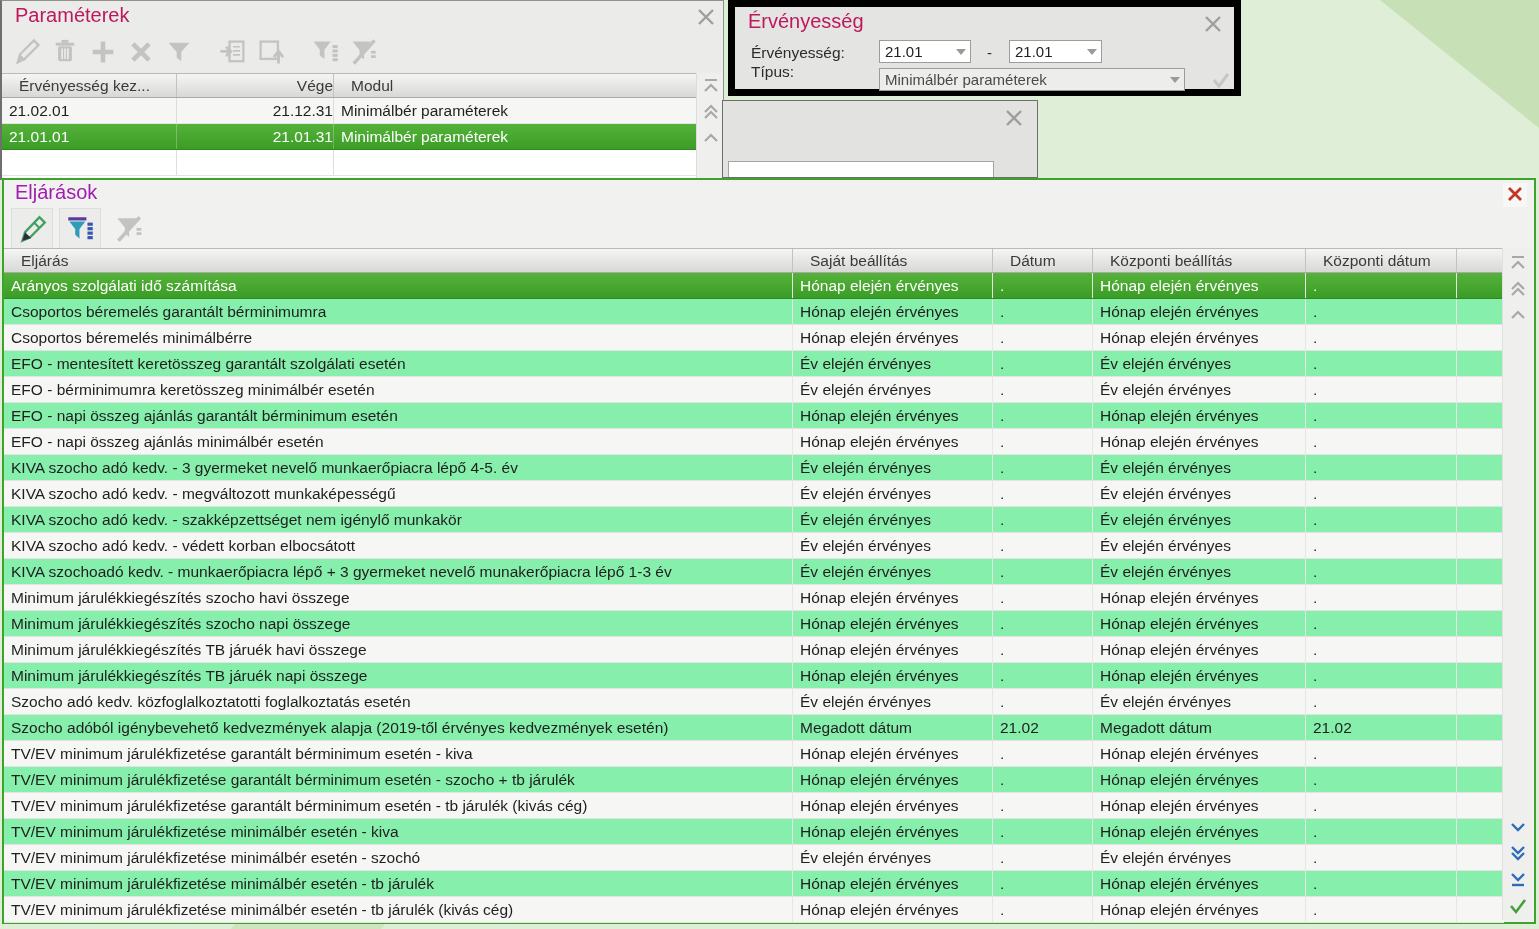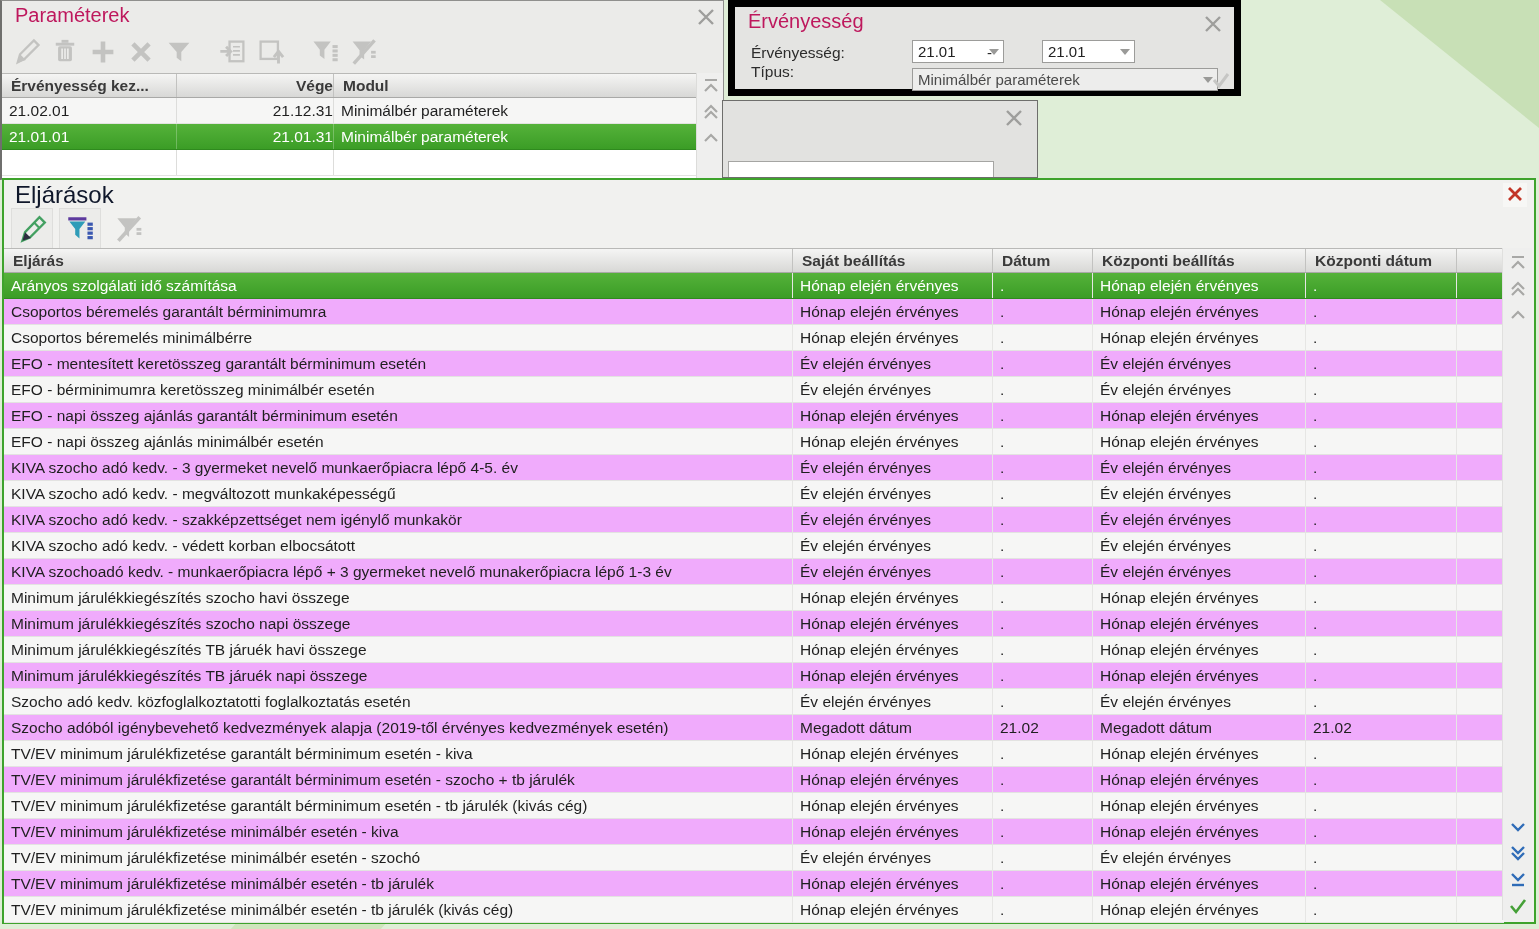--- a/index.html
+++ b/index.html
@@ -18,54 +18,54 @@
     border:1px solid #8f8f8d; border-left:2px solid #6f6f6d; }
   .panel-title-gray { position:absolute; left:13px; top:3px; font-size:20px; color:#be185d; }
   .close-gray { position:absolute; right:6px; top:5px; width:22px; height:22px; cursor:default; background:transparent; border:none; }
   #parameterek .toolbar { position:absolute; left:6px; top:32px; height:38px; display:flex; align-items:center; }
   .tb-btn { width:38px; height:36px; display:flex; align-items:center; justify-content:center; background:transparent; border:none; }
   .tb-gap { width:16px; }
 
   .ptable { position:absolute; left:0; top:72px; width:695px; bottom:0; background:#fff; }
   .thead { display:flex; height:25px; background:linear-gradient(#f5f5f4,#d8d8d6);
     border-top:1px solid #b9b9b7; border-bottom:1px solid #a9a9a7; color:#3a3a3a; font-size:15.5px; }
-  .thead > div { padding:3px 0 0 9px; border-right:1px solid #c2c2c0; overflow:hidden; white-space:nowrap;font-weight:bold; }
+  .thead > div { padding:3px 0 0 17px; border-right:1px solid #c2c2c0; overflow:hidden; white-space:nowrap; }
   .p-c1 { width:175px; } .p-c2 { width:157px;text-align:right; } .p-c3 { width:363px; }
-  .trow { display:flex; height:26px; font-size:15.5px; color:#1f1f1f; background:#f0abfc; border-bottom:1px solid #e3e3e1; }
+  .trow { display:flex; height:26px; font-size:15.5px; color:#1f1f1f; background:#86efac; border-bottom:1px solid #e3e3e1; }
   .trow:nth-child(even) { background:#f6f6f5; }
   .trow > div { padding:4px 0 0 7px; border-right:1px solid #dddddb; overflow:hidden; white-space:nowrap; }
   .trow.selected { background:linear-gradient(#55b23a,#3b9d26); color:#fff; border-bottom:1px solid #2f8a1e; }
   .trow.selected > div { border-right:1px solid rgba(255,255,255,.25); }
   .trow.empty { background:#fff; }
 
   .scrollstrip { position:absolute; width:27px; background:#efefee; }
   #parameterek .scrollstrip { right:0; top:72px; height:106px; border-left:1px solid #dcdcda; }
   .sbtn { width:27px; height:26px; display:flex; align-items:center; justify-content:center; background:transparent; border:none; }
 
   
   #ervenyesseg { left:728px; top:0; width:513px; height:96px; background:#e4e4e2; border:7px solid #000000; }
   #ervenyesseg .lbl { position:absolute; font-size:15.5px; color:#2c2c2c; }
   .combo { position:absolute; height:23px; background:#fff; border:1px solid #9c9c9a;
-    font-size:15px; color:#222; padding:2px 18px 0 5px; white-space:nowrap; overflow:hidden;margin-left:33px; }
+    font-size:15px; color:#222; padding:2px 18px 0 5px; white-space:nowrap; overflow:hidden; }
   .combo .arrow { position:absolute; right:4px; top:8px; width:0; height:0;
     border-left:5px solid transparent; border-right:5px solid transparent; border-top:6px solid #9a9a98; }
   .combo.disabled { background:#ededec; color:#4a4a4a; }
   .dash { position:absolute; font-size:15px; color:#2c2c2c; }
   .check-gray { position:absolute; }
 
   
   #subpanel { left:722px; top:100px; width:316px; height:78px; background:#e2e2e0;
     border:1px solid #6e6e6c; overflow:hidden; z-index:1; }
   #subpanel .field { position:absolute; left:5px; top:60px; width:266px; height:24px; background:#fff; border:1px solid #a5a5a3; }
   #subpanel .close-gray { right:12px; top:6px; }
 
   
   #eljarasok { left:2px; top:178px; width:1534px; height:746px; background:#f1f1ef;
     border:2px solid #3ea32c; z-index:5; }
-  .panel-title-green { position:absolute; left:11px; top:1px; font-size:24px; color:#0f172a; }
+  .panel-title-green { position:absolute; left:11px; top:1px; font-size:20px; color:#a21caf; }
   .close-red { position:absolute; right:7px; top:3px; width:24px; height:24px; background:#f7f7f5; border:none; }
   #eljarasok .toolbar { position:absolute; left:7px; top:28px; height:44px; display:flex; align-items:flex-start; }
   .tb-tile { width:42px; height:42px; margin-right:6px; display:flex; align-items:center; justify-content:center;
     background:#ececea; border:1px solid #dededc; }
   .tb-tile.plain { background:transparent; border:none; }
 
   .ejtable { position:absolute; left:0; top:68px; width:1500px; bottom:4px; background:#fff; }
   .ej-c1 { width:789px; } .ej-c2 { width:200px; } .ej-c3 { width:100px; }
   .ej-c4 { width:213px; } .ej-c5 { width:151px; } .ej-c6 { width:47px; border-right:none !important; }
   .ejtable .thead { font-size:15.5px; }
@@ -308,21 +308,21 @@
       </div>
       <div class="trow">
         <div class="ej-c1">Csoportos béremelés minimálbérre</div>
         <div class="ej-c2">Hónap elején érvényes</div>
         <div class="ej-c3">.</div>
         <div class="ej-c4">Hónap elején érvényes</div>
         <div class="ej-c5">.</div>
         <div class="ej-c6"></div>
       </div>
       <div class="trow">
-        <div class="ej-c1">EFO - mentesített keretösszeg garantált bérminimum esetén</div>
+        <div class="ej-c1">EFO - mentesített keretösszeg garantált szolgálati esetén</div>
         <div class="ej-c2">Év elején érvényes</div>
         <div class="ej-c3">.</div>
         <div class="ej-c4">Év elején érvényes</div>
         <div class="ej-c5">.</div>
         <div class="ej-c6"></div>
       </div>
       <div class="trow">
         <div class="ej-c1">EFO - bérminimumra keretösszeg minimálbér esetén</div>
         <div class="ej-c2">Év elején érvényes</div>
         <div class="ej-c3">.</div>

